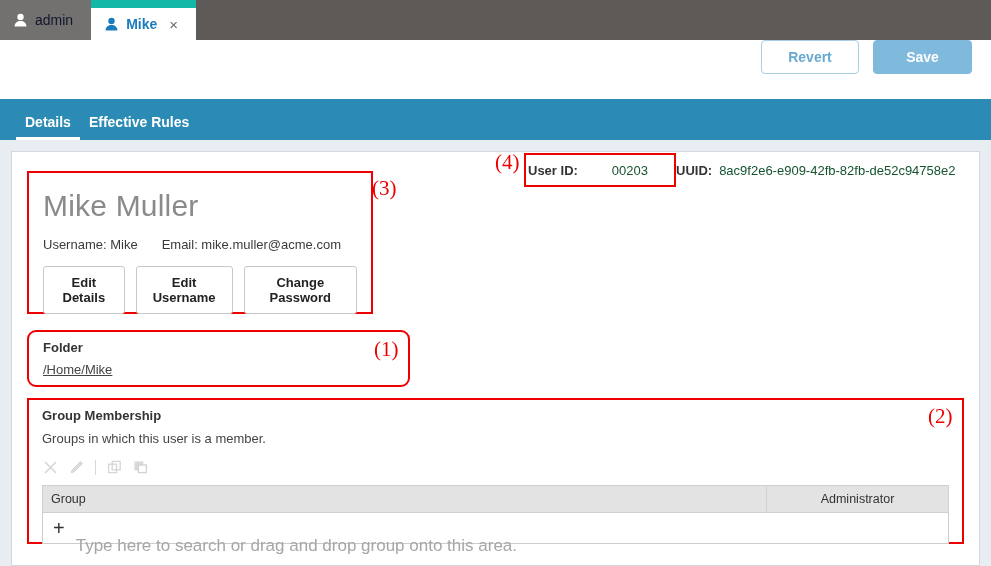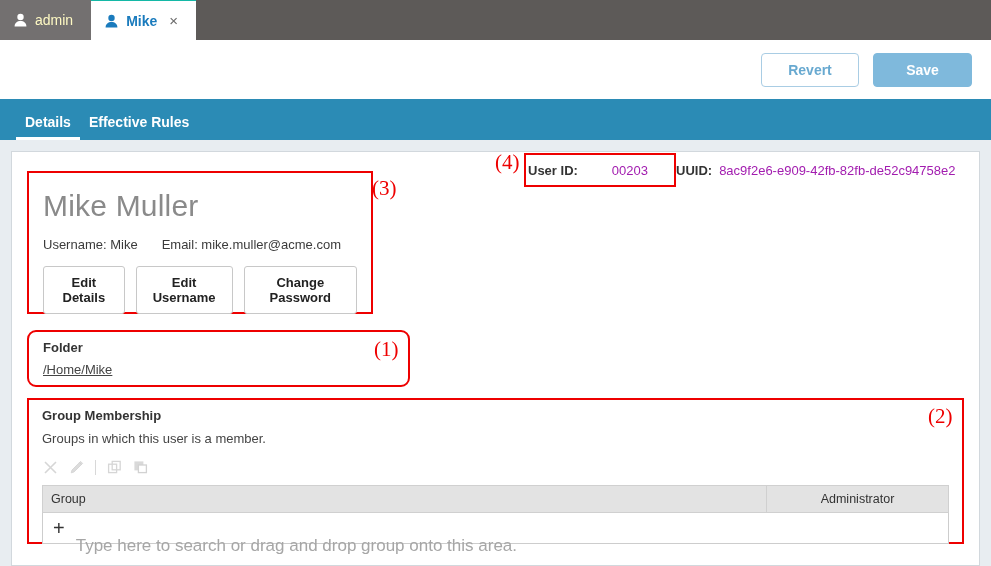--- a/index.html
+++ b/index.html
@@ -28,44 +28,44 @@
     align-items: center;
     gap: 8px;
     padding: 0 18px 0 14px;
     font-size: 14px;
     position: relative;
     box-sizing: border-box;
     cursor: default;
   }
   .tab-inactive {
     background: #737070;
-    color: #fef9c3;
+    color: #0f172a;
     min-width: 88px;
   }
   .tab-active {
     background: #ffffff;
     color: #1a7bbd;
     font-weight: bold;
-    border-top: 1px solid #14b8a6;
+    border-top: 8px solid #14b8a6;
   }
   .tab-icon svg { display: block; }
   .tab-close {
     font-size: 15px;
     color: #6b6b6b;
     font-weight: normal;
     margin-left: 4px;
     line-height: 1;
   }
 
   
   .actionbar {
     height: 59px;
     background: #ffffff;
     display: flex;
-    align-items: center;
+    align-items: flex-start;
     justify-content: flex-end;
     padding-right: 19px;
     gap: 14px;
     box-sizing: border-box;
   }
   .btn {
     font-family: "Liberation Sans", sans-serif;
     font-size: 14px;
     font-weight: bold;
     border-radius: 4px;
@@ -144,21 +144,21 @@
   .idrow {
     position: absolute;
     left: 528px;
     top: 163px;
     display: flex;
     align-items: center;
     font-size: 13px;
     white-space: nowrap;
   }
   .idrow .lbl { font-weight: bold; color: #333333; }
-  .idrow .val { color: #a21caf; }
+  .idrow .val { color: #14532d; }
 
   
   .profile {
     position: absolute;
     left: 27px;
     top: 171px;
     width: 346px;
     height: 143px;
     box-sizing: border-box;
     padding: 16px 14px;

